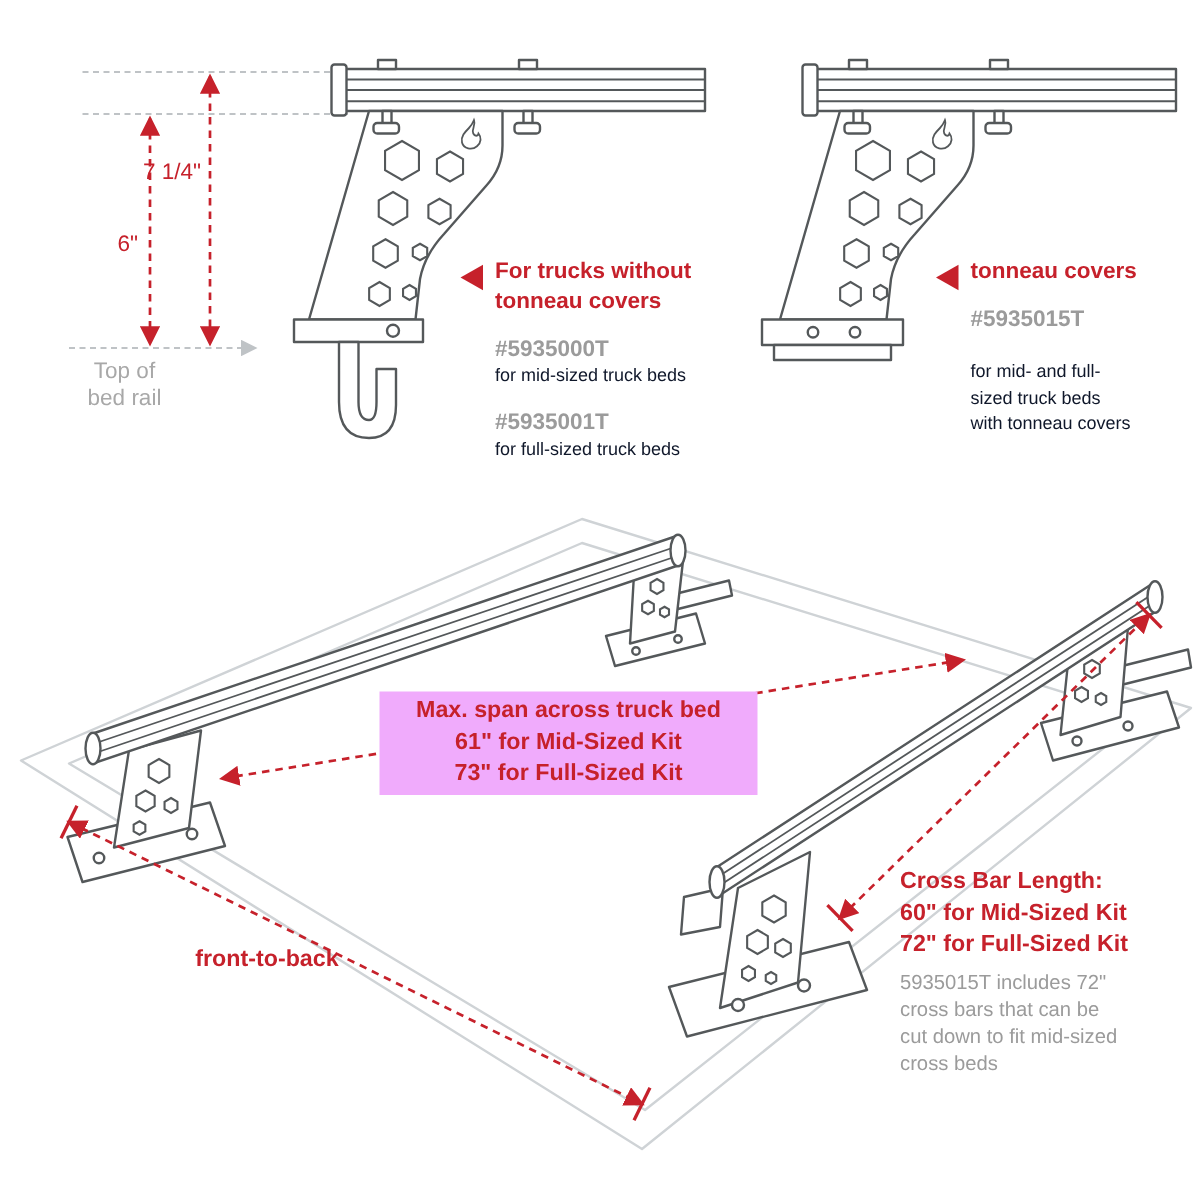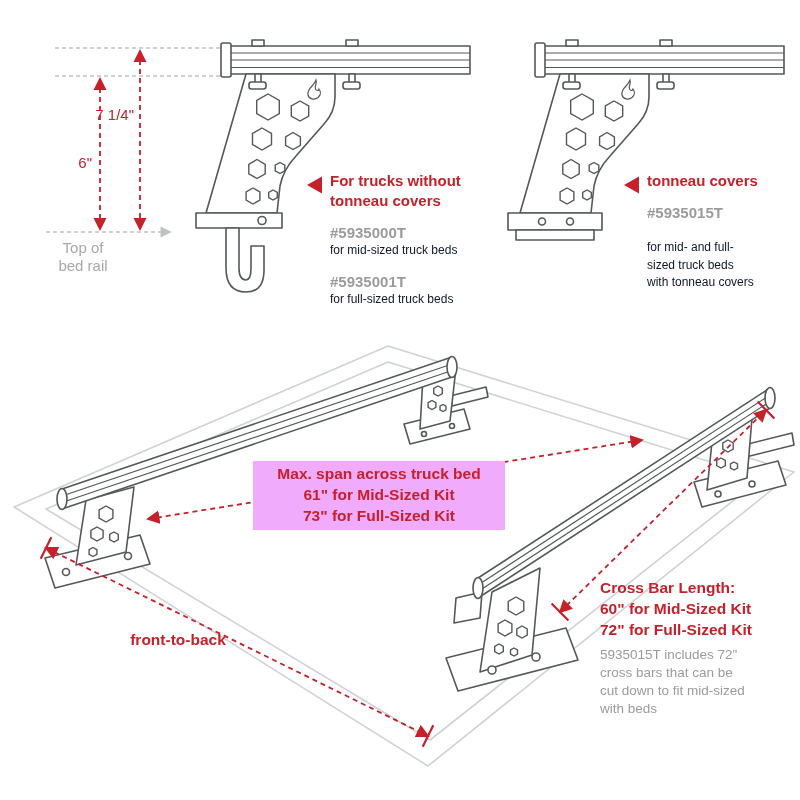--- a/index.html
+++ b/index.html
@@ -226,17 +226,17 @@
 </div>
 
 <div class="txt" style="left:600px; top:577px; width:192px;">
   <div class="big-red">Cross Bar Length:</div>
   <div class="big-red">60" for Mid-Sized Kit</div>
   <div class="big-red">72" for Full-Sized Kit</div>
   <div class="note">
     <div>5935015T includes 72"</div>
     <div>cross bars that can be</div>
     <div>cut down to fit mid-sized</div>
-    <div>with beds</div>
+    <div>cross beds</div>
   </div>
 </div>
 
 </div>
 
 </body></html>

